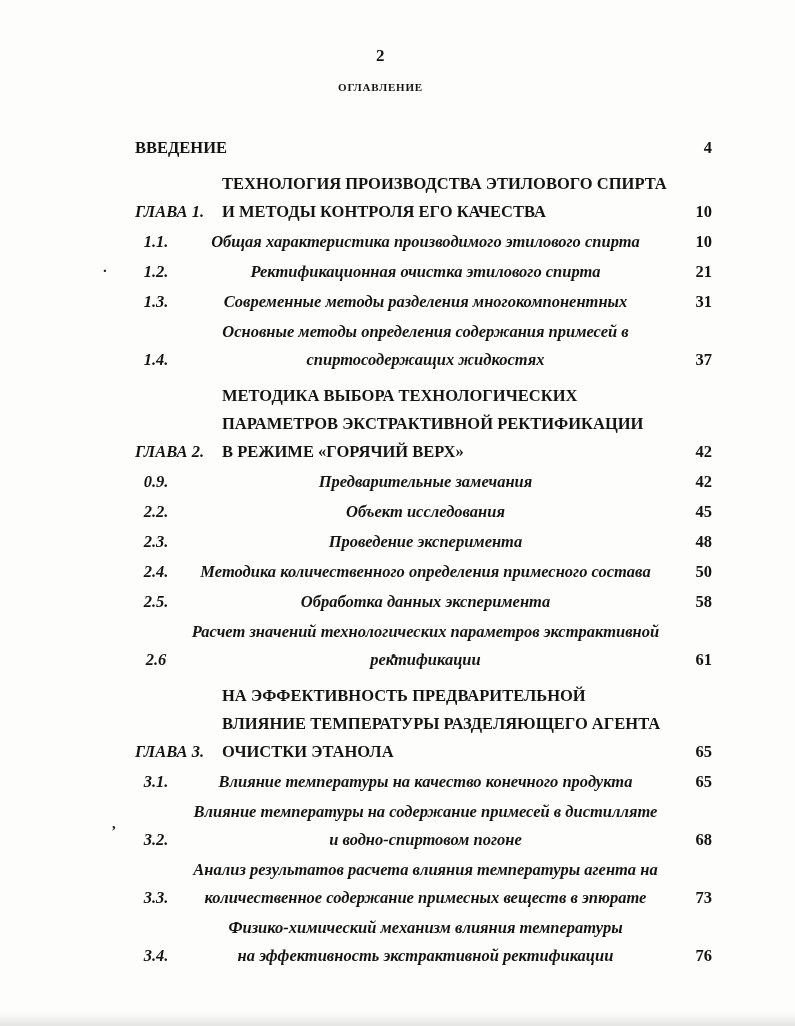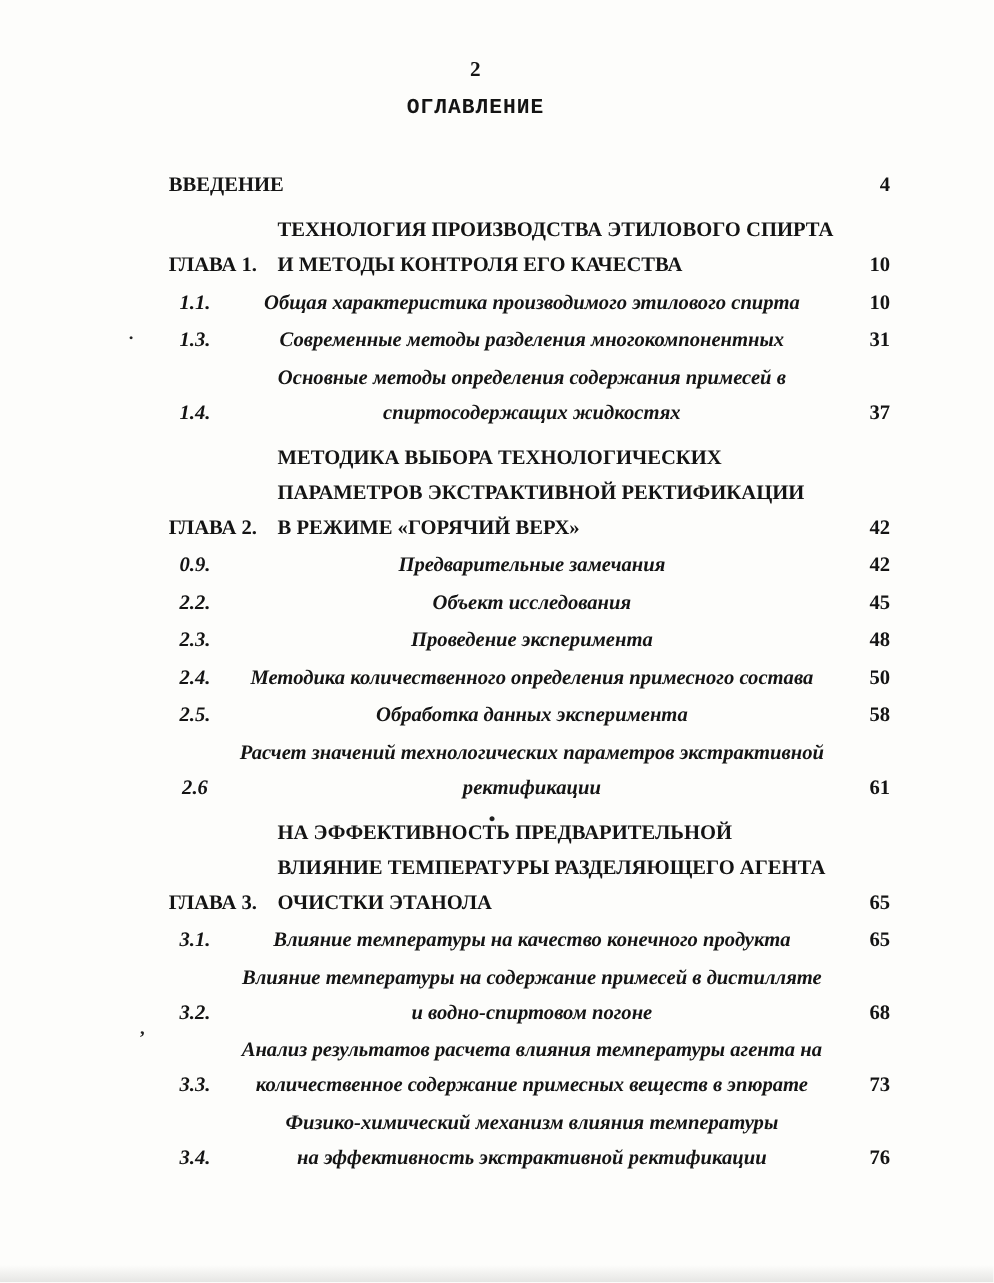--- a/index.html
+++ b/index.html
@@ -30,41 +30,41 @@
   .head {
     text-align: center;
     margin-right: 86px; 
   }
   .folio {
     font-size: 17px;
     line-height: 20px;
     letter-spacing: 0.5px;
   }
   .title {
-    font-size: 17px;
+    font-size: 11px;
     line-height: 20px;
     margin: 11px 0 4px 0;
     letter-spacing: 0.8px;
-    font-family: Liberation Mono, monospace;
   }
   .toc {
     margin-top: 37px;
   }
   .row {
     display: flex;
     align-items: flex-end;
     margin-bottom: 2px;
     font-size: 16.5px;
     line-height: 28px;
   }
   .row.chapter { margin-top: 8px; }
   .row.intro   { font-style: normal; }
   .row .label {
     flex: none;
     width: 42px;
+    font-style: italic;
   }
   .row.chapter .label { width: 87px; }
   .row.intro .label   { width: 0; }
   .row.section .label,
   .row.section .lines { font-style: italic; text-align: center; }
   .row .lines { flex: 1 1 auto; min-width: 0; }
   .row .lines .line { display: block; }
   .row .pg {
     flex: none;
     width: 38px;
@@ -104,20 +104,27 @@
         <span class="pg">10</span>
       </div>
       <div class="row section">
         <span class="label">1.1.</span>
         <span class="lines">
           <span class="line">Общая характеристика производимого этилового спирта</span>
         </span>
         <span class="pg">10</span>
       </div>
       <div class="row section">
+        <span class="label">1.2.</span>
+        <span class="lines">
+          <span class="line">Ректификационная очистка этилового спирта</span>
+        </span>
+        <span class="pg">21</span>
+      </div>
+      <div class="row section">
         <span class="label">1.3.</span>
         <span class="lines">
           <span class="line">Современные методы разделения многокомпонентных</span>
         </span>
         <span class="pg">31</span>
       </div>
       <div class="row section">
         <span class="label">1.4.</span>
         <span class="lines">
           <span class="line">Основные методы определения содержания примесей в</span>

